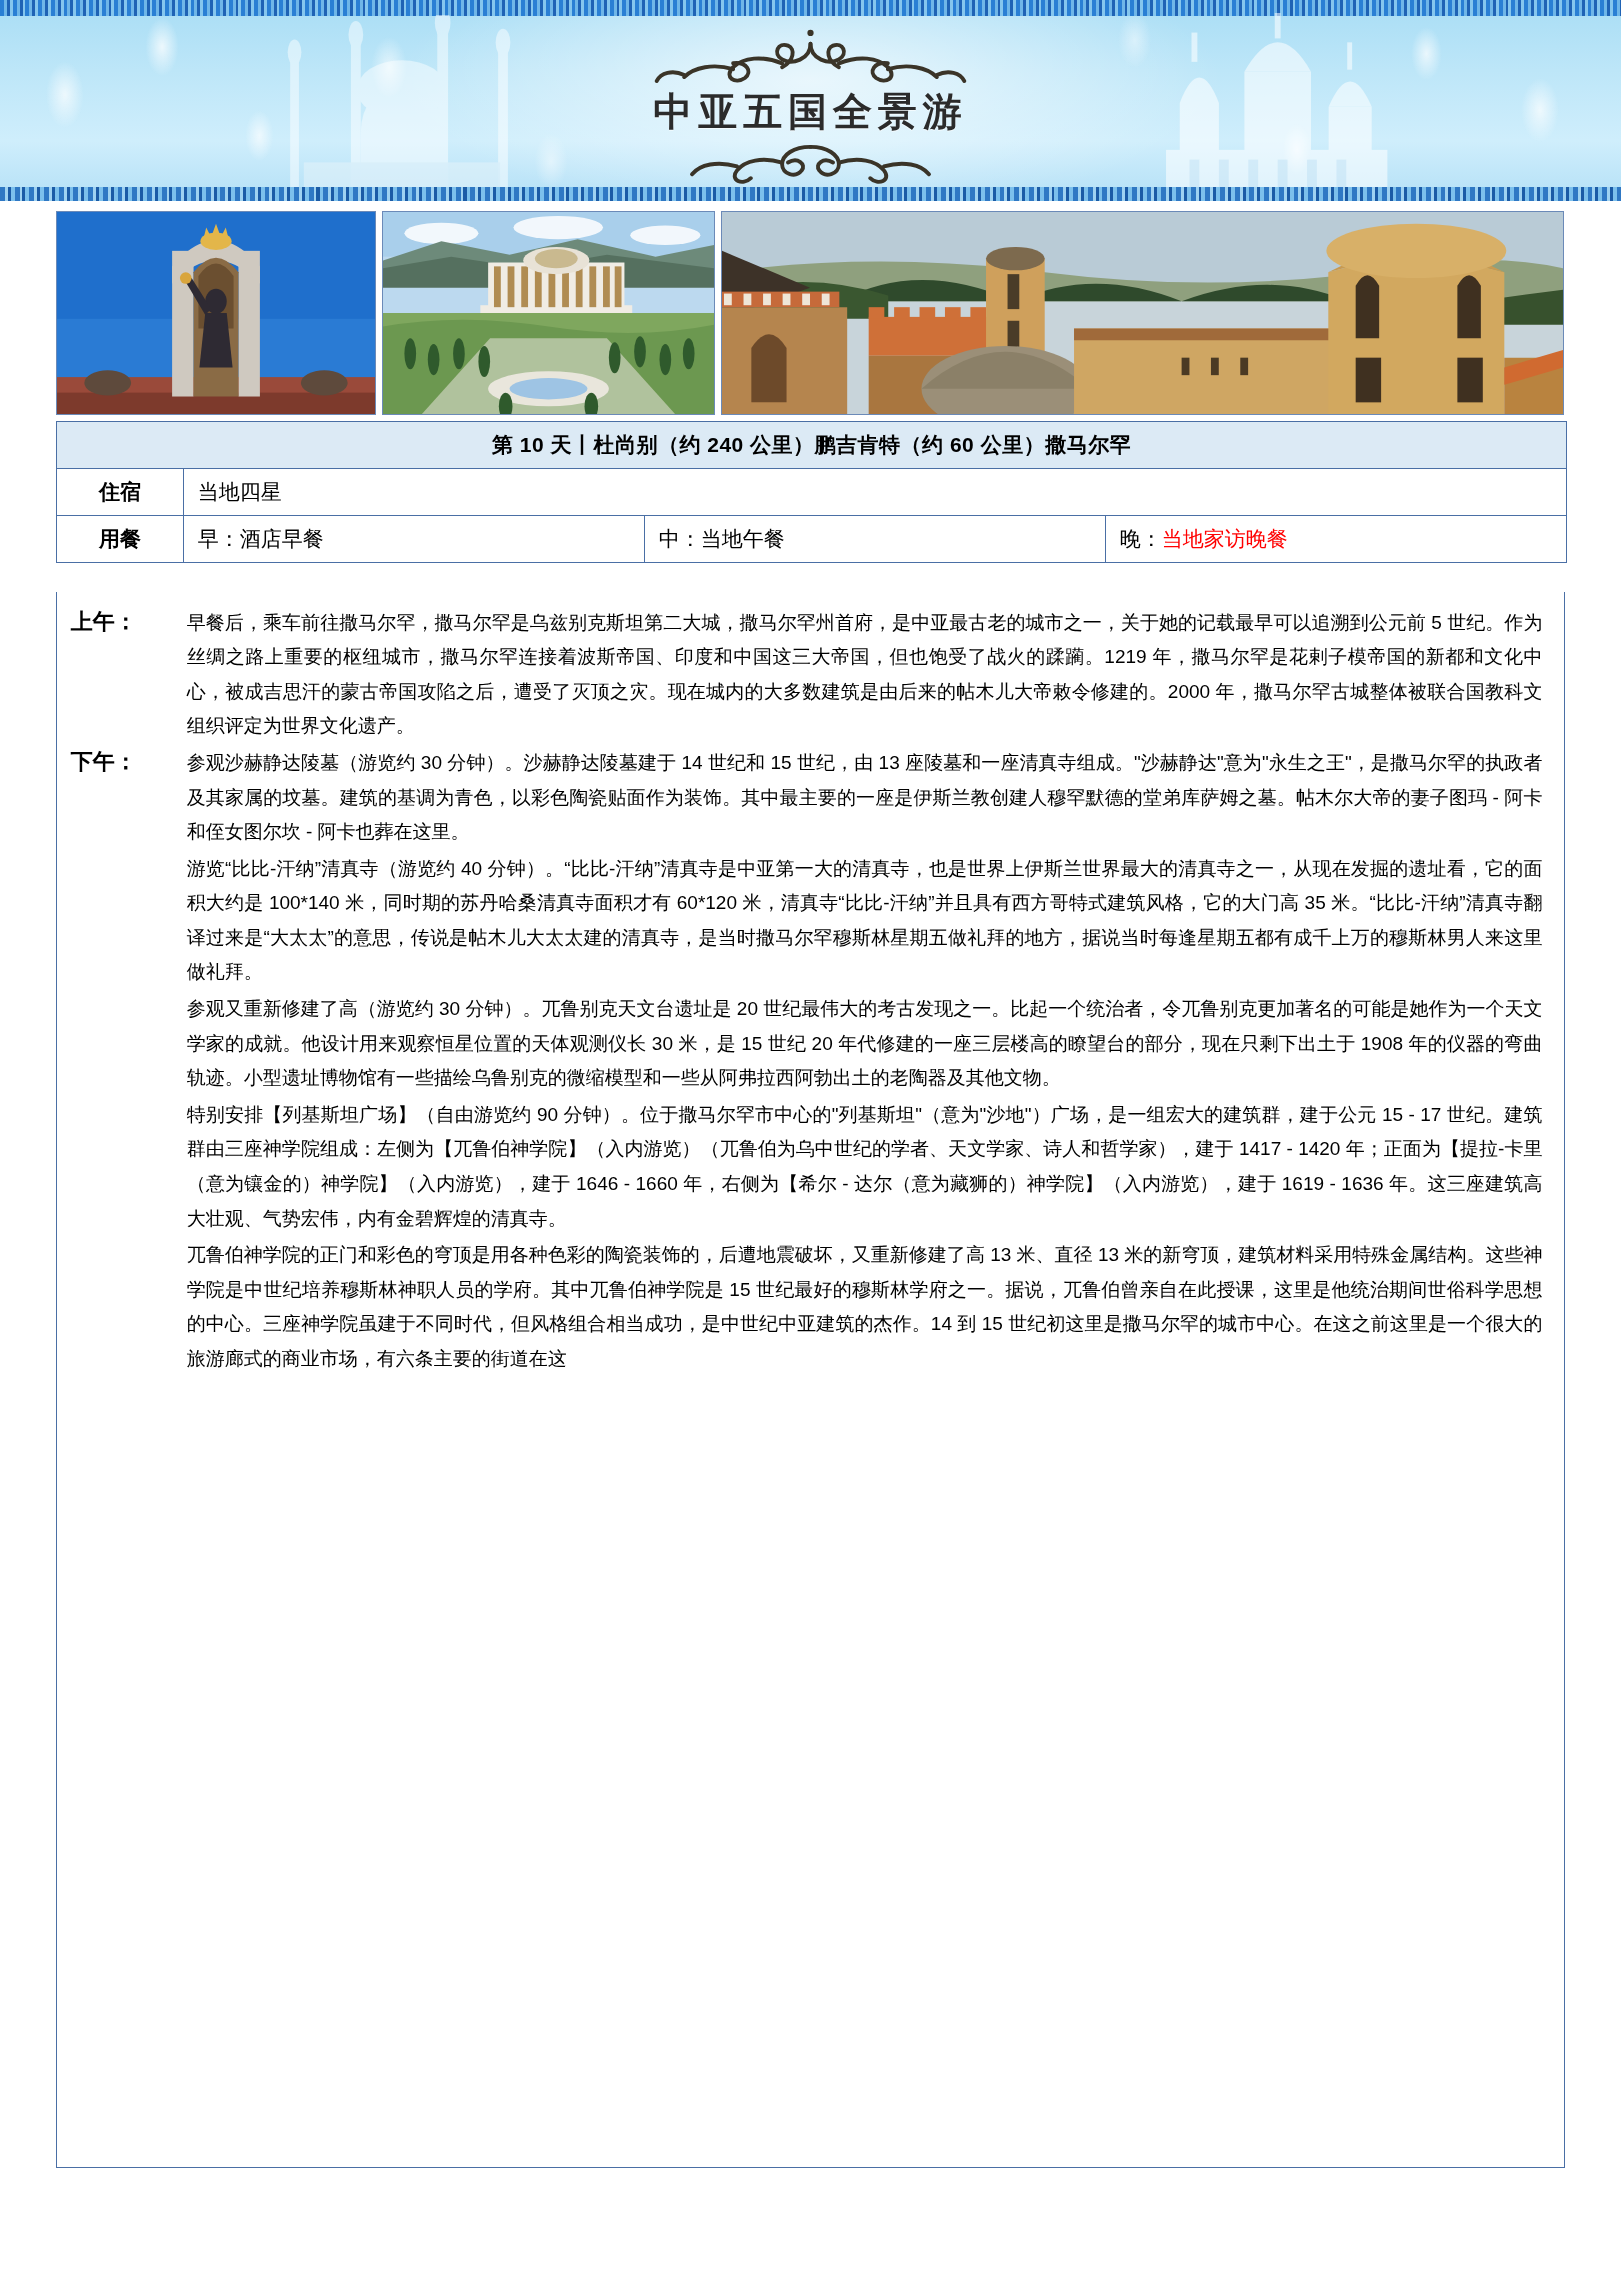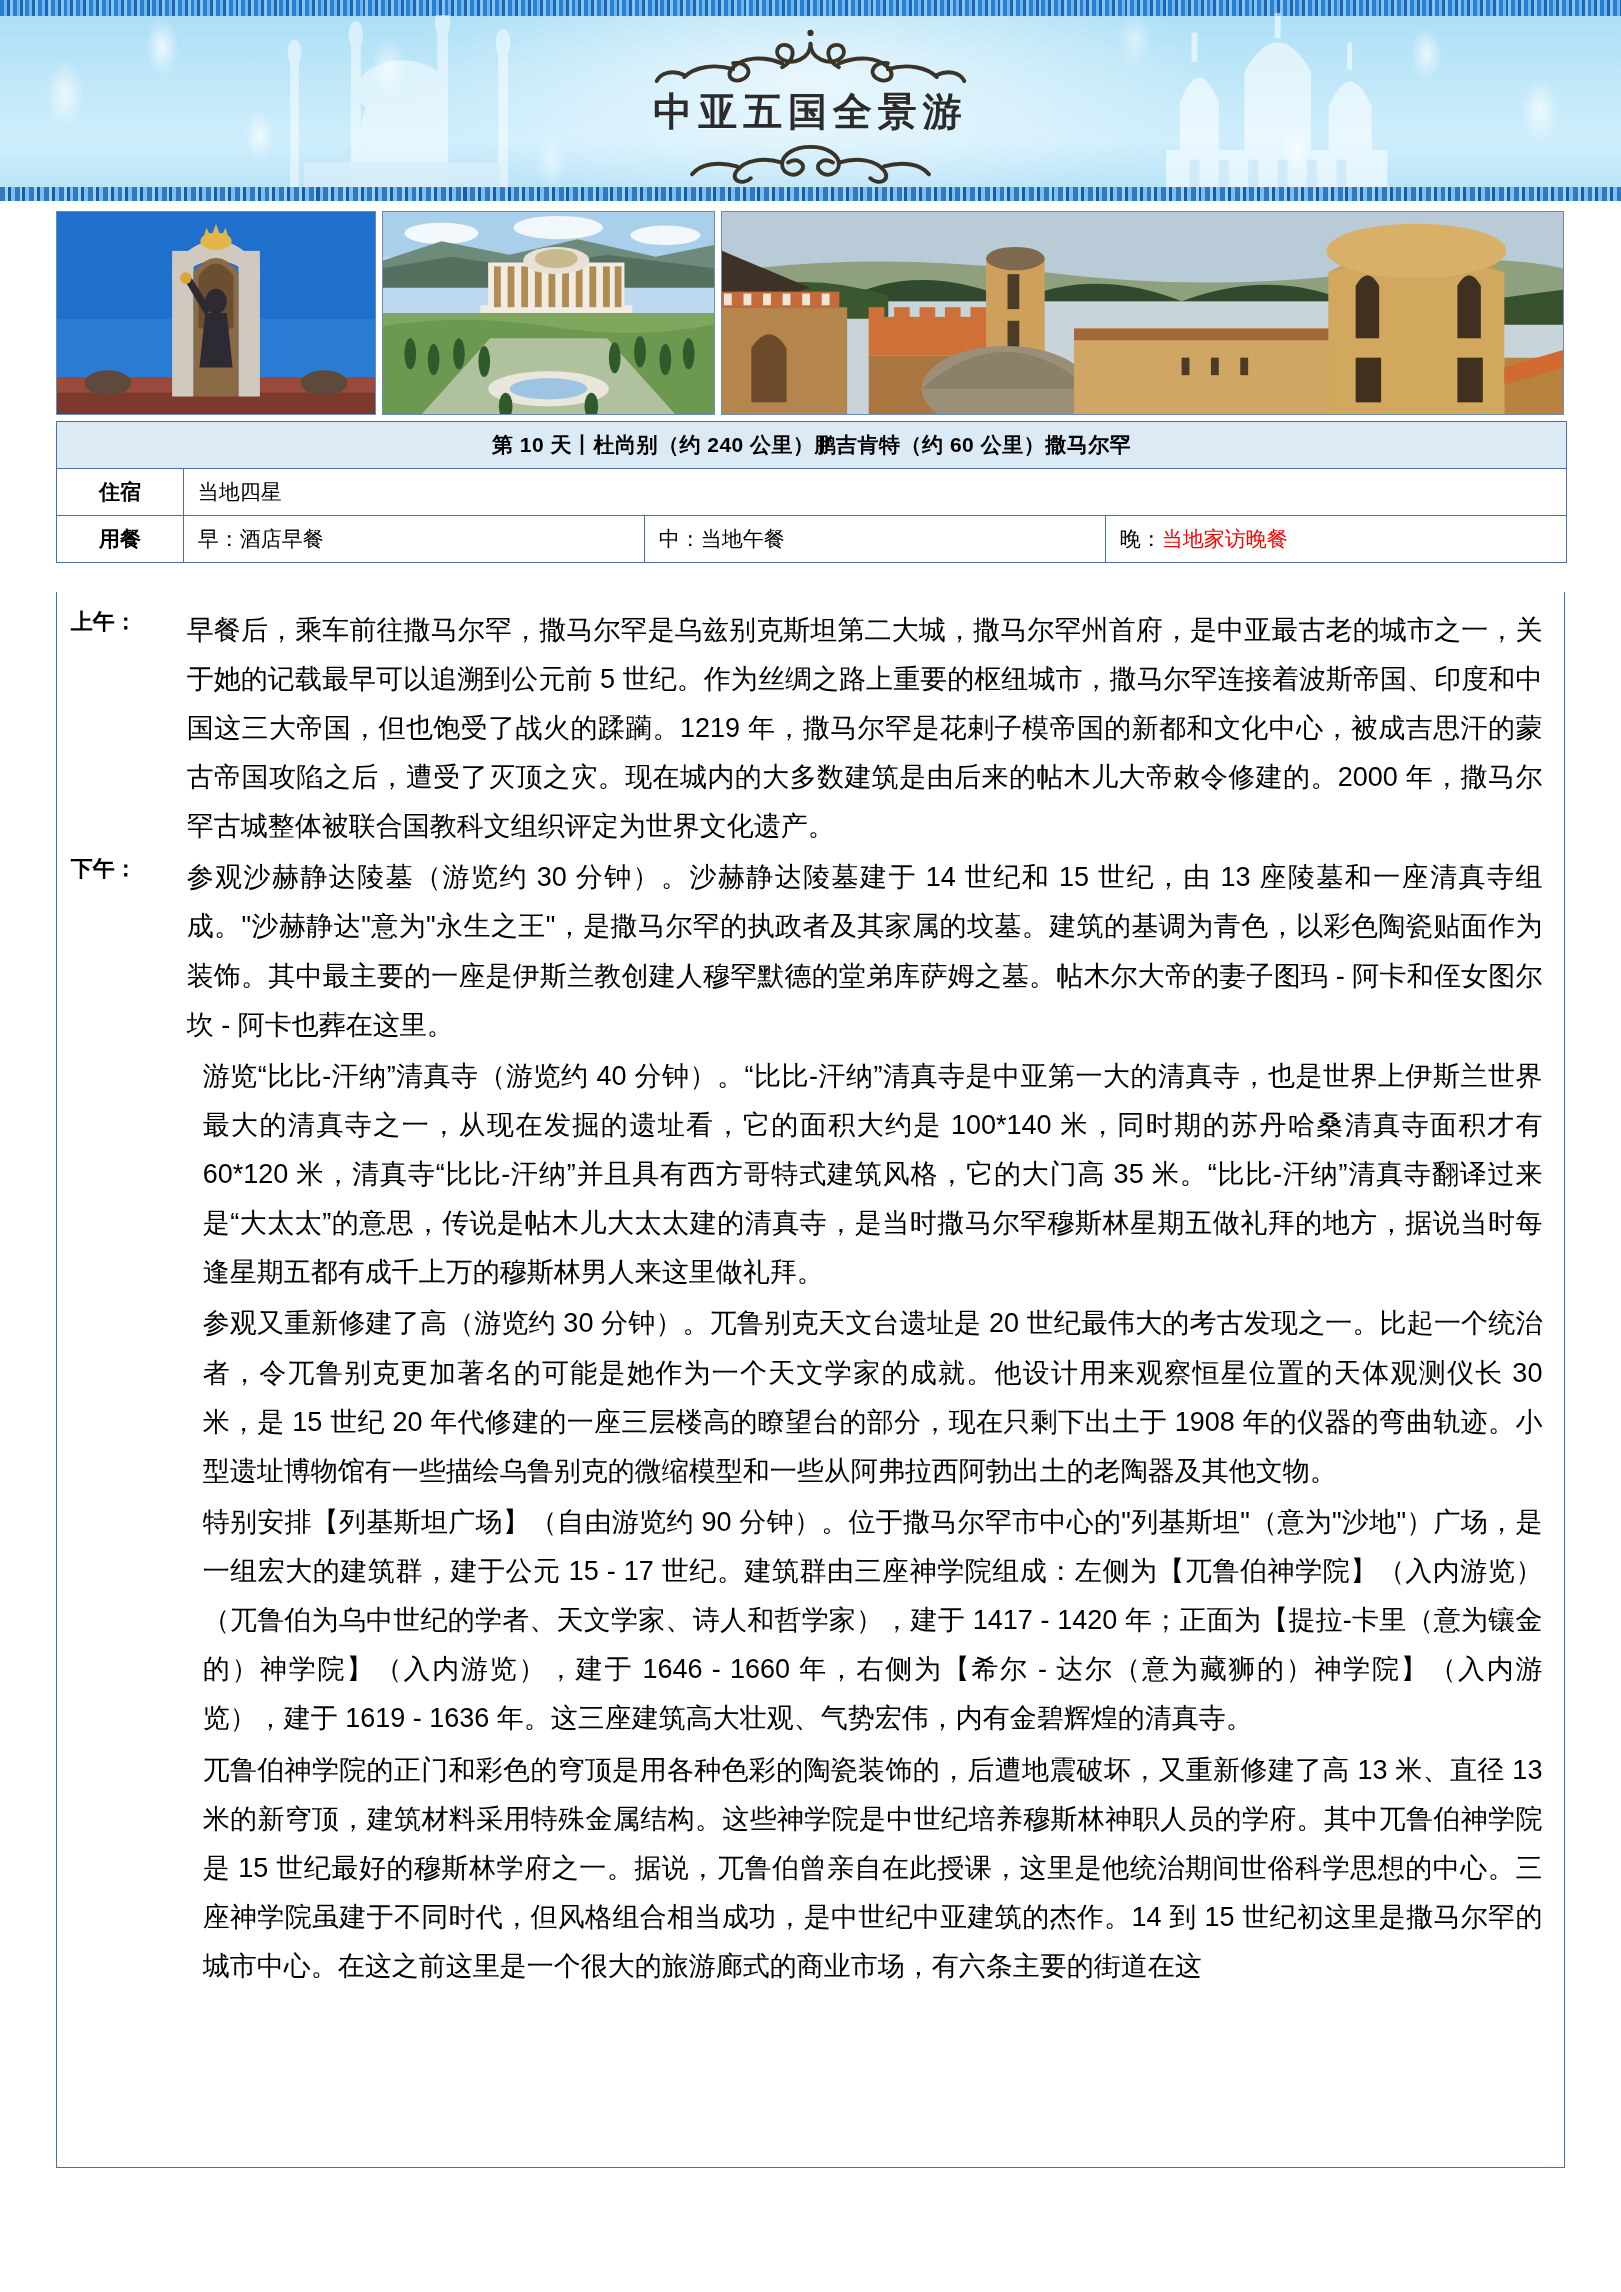--- a/index.html
+++ b/index.html
@@ -120,29 +120,29 @@
     flex: 0 0 auto;
     font-weight: bold;
     font-size: 22px;
     color: #000;
     white-space: nowrap;
     padding-top: 1px;
     margin-right: 2px;
   }
   .sect-body { flex: 1 1 auto; min-width: 0; }
   .para {
-    font-size: 27px;
+    font-size: 19px;
     color: #000;
     line-height: 1.82;
     text-align: justify;
     text-justify: inter-ideograph;
     margin: 0 0 0 0;
     text-indent: 0;
   }
-  .para + .para { margin-top: 2px; margin-left: 16px; }
+  .para + .para { margin-top: 2px; }
   .b { font-weight: normal; }
 </style>
 </head>
 <body>
 
 <div class="page">
 
   <div class="banner">
     <div class="banner-topline"></div>
     <div class="banner-floral"></div>

